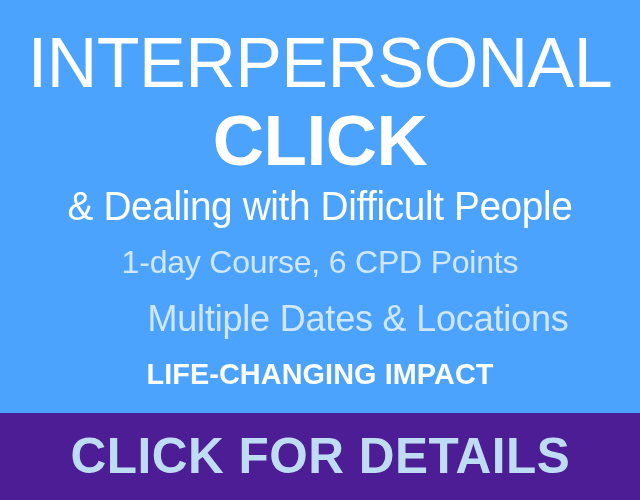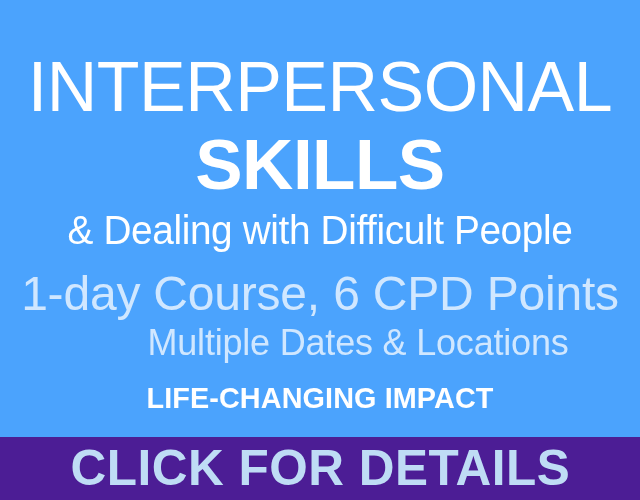--- a/index.html
+++ b/index.html
@@ -21,21 +21,20 @@
     display: flex;
     flex-direction: column;
     cursor: pointer;
     -webkit-font-smoothing: antialiased;
   }
 
   #content {
     flex: 0 0 413px;
     height: 413px;
     position: relative;
-    margin-top: 24px;
   }
 
   .line {
     position: absolute;
     left: 0;
     width: 100%;
     text-align: center;
     white-space: nowrap;
     line-height: 1;
   }
@@ -65,21 +64,21 @@
     font-size: 40px;
     font-weight: 400;
     color: #ffffff;
     letter-spacing: -0.4px;
     transform: scaleX(0.97);
   }
 
   
   #detail-1 {
     top: 246px;
-    font-size: 48px;
+    font-size: 32px;
     font-weight: 400;
     color: rgba(255,255,255,0.74);
     letter-spacing: -0.2px;
   }
 
   
   #detail-2 {
     top: 301px;
     font-size: 36px;
     font-weight: 400;
@@ -119,21 +118,21 @@
 </style>
 </head>
 <body>
 
 <div id="banner">
 
   <div id="content">
 
     <div class="line" id="headline-1">INTERPERSONAL</div>
 
-    <div class="line" id="headline-2">SKILLS</div>
+    <div class="line" id="headline-2">CLICK</div>
 
     <div class="line" id="subhead">&amp; Dealing with Difficult People</div>
 
     <div class="line" id="detail-1">1-day Course, 6 CPD Points</div>
 
     <div class="line" id="detail-2">Multiple Dates &amp; Locations</div>
 
     <div class="line" id="tagline">LIFE-CHANGING IMPACT</div>
 
   </div>

